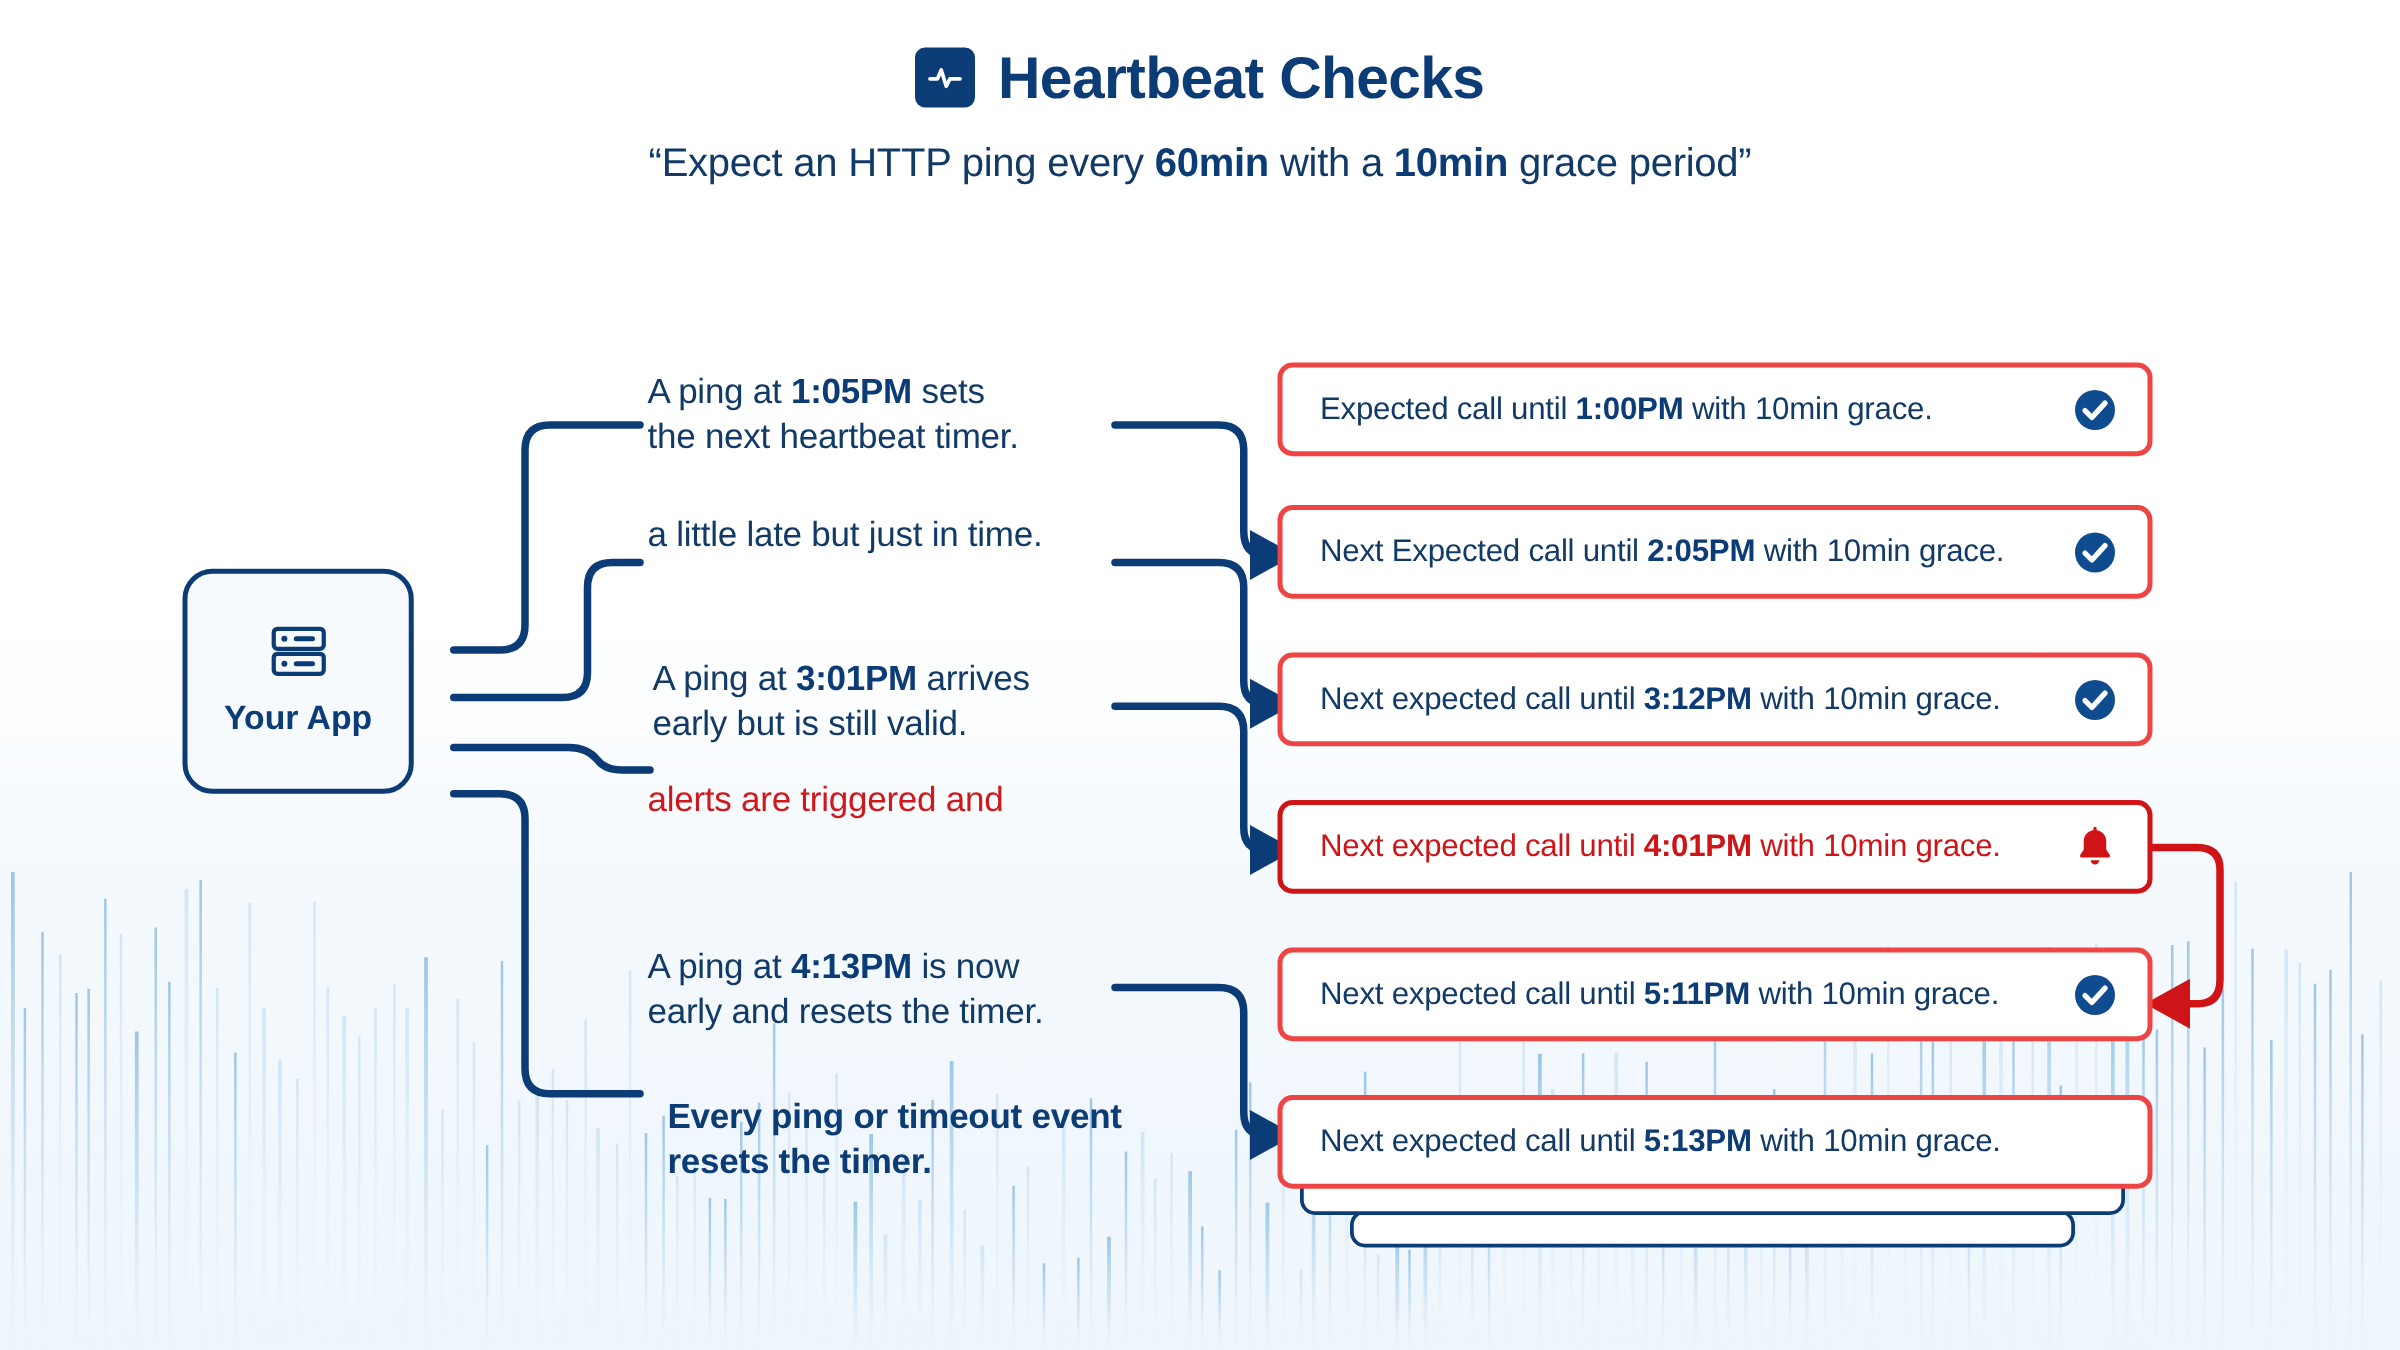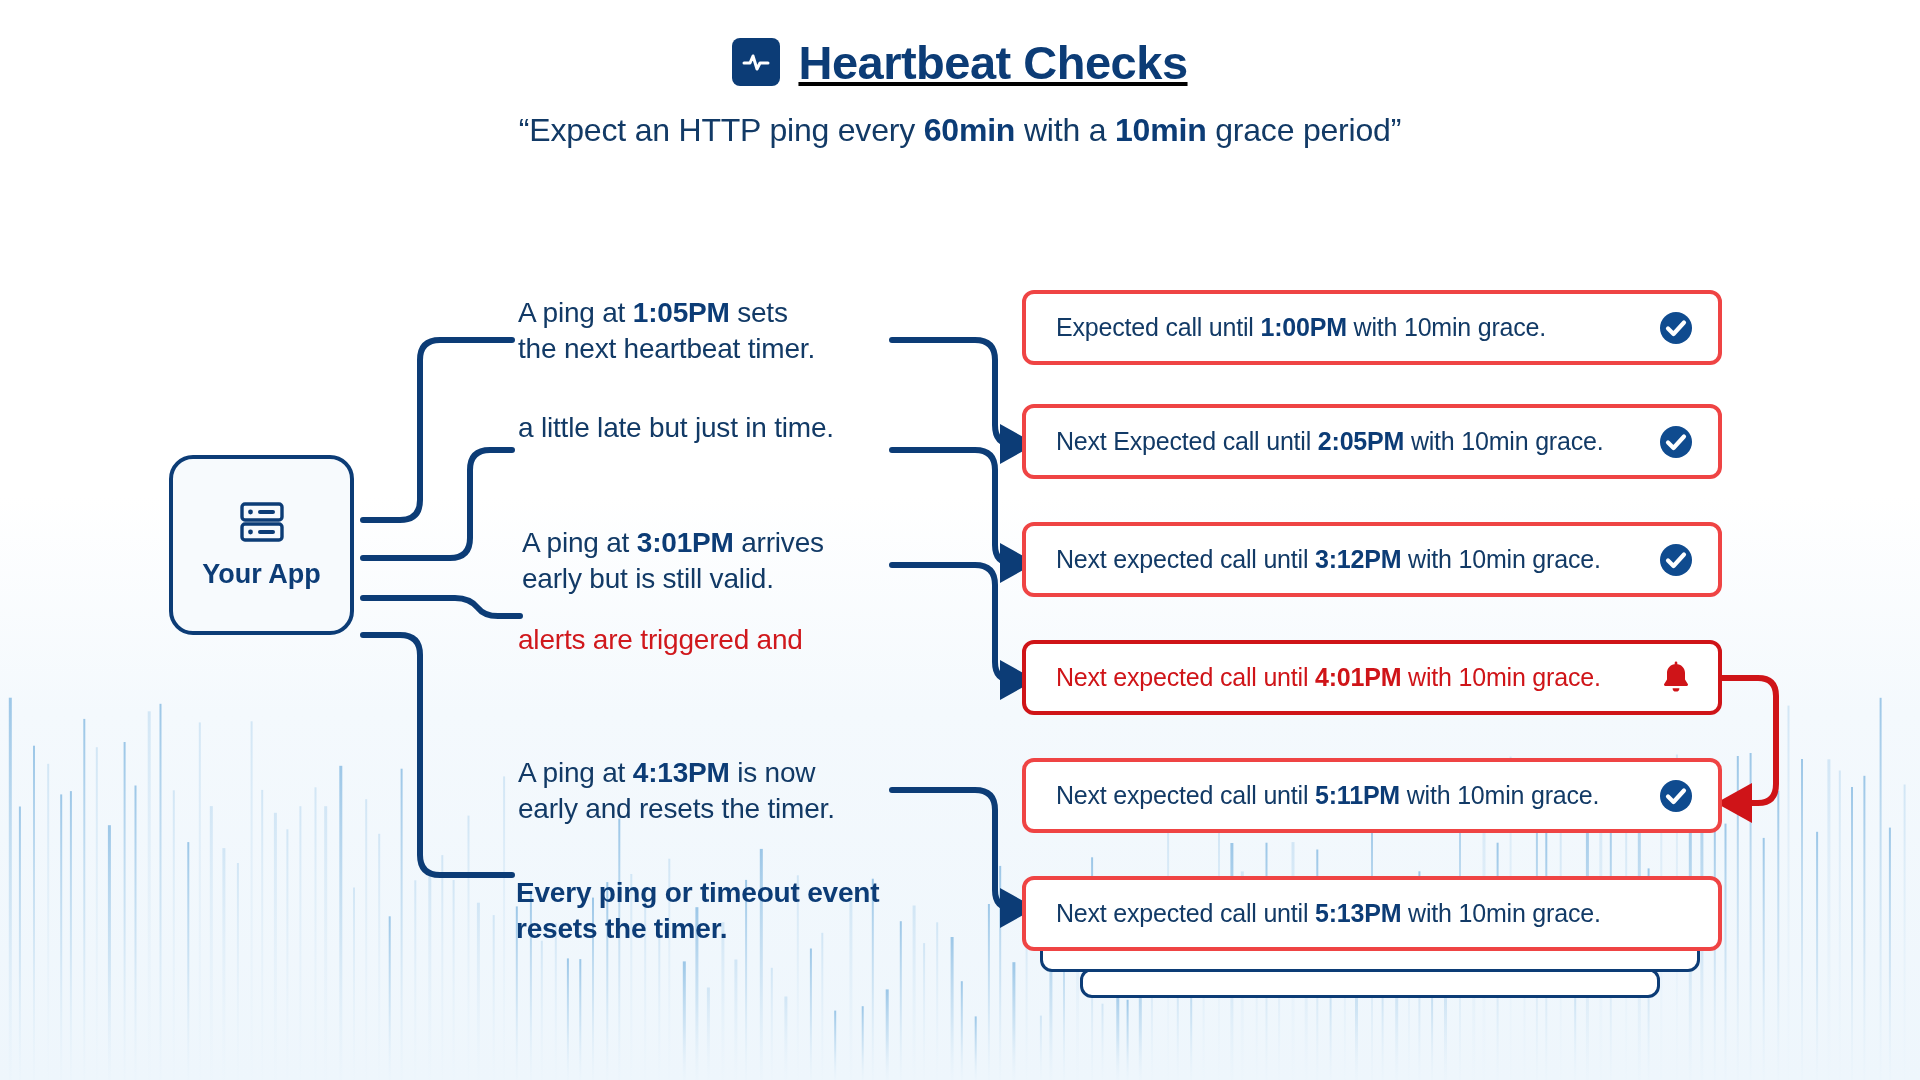--- a/index.html
+++ b/index.html
@@ -15,21 +15,21 @@
     position:absolute; inset:0; overflow:hidden; z-index:0;
     background:linear-gradient(180deg,#ffffff 0%,#ffffff 46%,#f4f9fd 66%,#eef6fc 100%);
   }
   #bars{ position:absolute; left:0; bottom:0; width:1920px; height:420px; }
 
   
   #page{ position:absolute; inset:0; z-index:2; }
 
   
   #header{ position:absolute; top:38px; left:0; width:1920px; text-align:center; }
-  .title-row{ display:flex; align-items:flex-end; justify-content:center; gap:18px;text-decoration:underline; }
+  .title-row{ display:flex; align-items:flex-start; justify-content:center; gap:18px; }
   #title-icon{
     width:48px; height:48px; background:#0c3c76; border-radius:8px;
     display:flex; align-items:center; justify-content:center; flex:none;
   }
   #title-text{
     font-size:47px; font-weight:bold; color:#0c3c76; letter-spacing:-0.5px;
     line-height:1;
   }
   #subtitle{
     margin-top:26px; font-size:32px; color:#123a66; font-weight:400;
@@ -38,21 +38,21 @@
   #subtitle b{ font-weight:bold; color:#0c3c76; }
 
   
   #wires{ position:absolute; top:0; left:0; width:1920px; height:1080px; pointer-events:none; z-index:3; }
 
   
   #app-node{
     position:absolute; left:146px; top:455px; width:185px; height:180px;
     background:#f7fafd; border:4px solid #0c3c76; border-radius:24px;
     display:flex; flex-direction:column; align-items:center; justify-content:center;
-    gap:12px; z-index:4;margin-left:23px;
+    gap:12px; z-index:4;
   }
   #app-label{ font-size:27px; font-weight:bold; color:#0c3c76; }
 
   
   .step-text{
     position:absolute; z-index:4; font-size:28px; line-height:1.28;
     color:#123a66; letter-spacing:-0.2px; white-space:nowrap;
   }
   .step-text b{ font-weight:bold; color:#0c3c76; }
   .step-text.alert{ color:#d0181c; }
@@ -329,21 +329,21 @@
         <div><span>A ping at </span><b>3:01PM</b><span> arrives</span></div>
         <div><span>early but is still valid.</span></div>
       </div>
       <div class="step-text alert" style="left: 518px; top: 622px;">
         <div><span>alerts are triggered and</span></div>
       </div>
       <div class="step-text" style="left: 518px; top: 755px;">
         <div><span>A ping at </span><b>4:13PM</b><span> is now</span></div>
         <div><span>early and resets the timer.</span></div>
       </div>
-      <div class="step-text strong" style="left: 516px; top: 875px;">
+      <div class="step-text strong" style="left: 534px; top: 875px;">
         <div><span>Every ping or timeout event</span></div>
         <div><span>resets the timer.</span></div>
       </div>
     </div>
 
   <div id="cards-layer">
       <div class="ghost" style="left: 1040px; top: 938px; width: 660px; height: 34px;"></div>
       <div class="ghost" style="left: 1080px; top: 968px; width: 580px; height: 30px; z-index: 2;"></div>
       <div class="card" style="left: 1022px; top: 290px;">
         <div class="card-text"><span>Expected call until </span><b>1:00PM</b><span> with 10min grace.</span></div>

